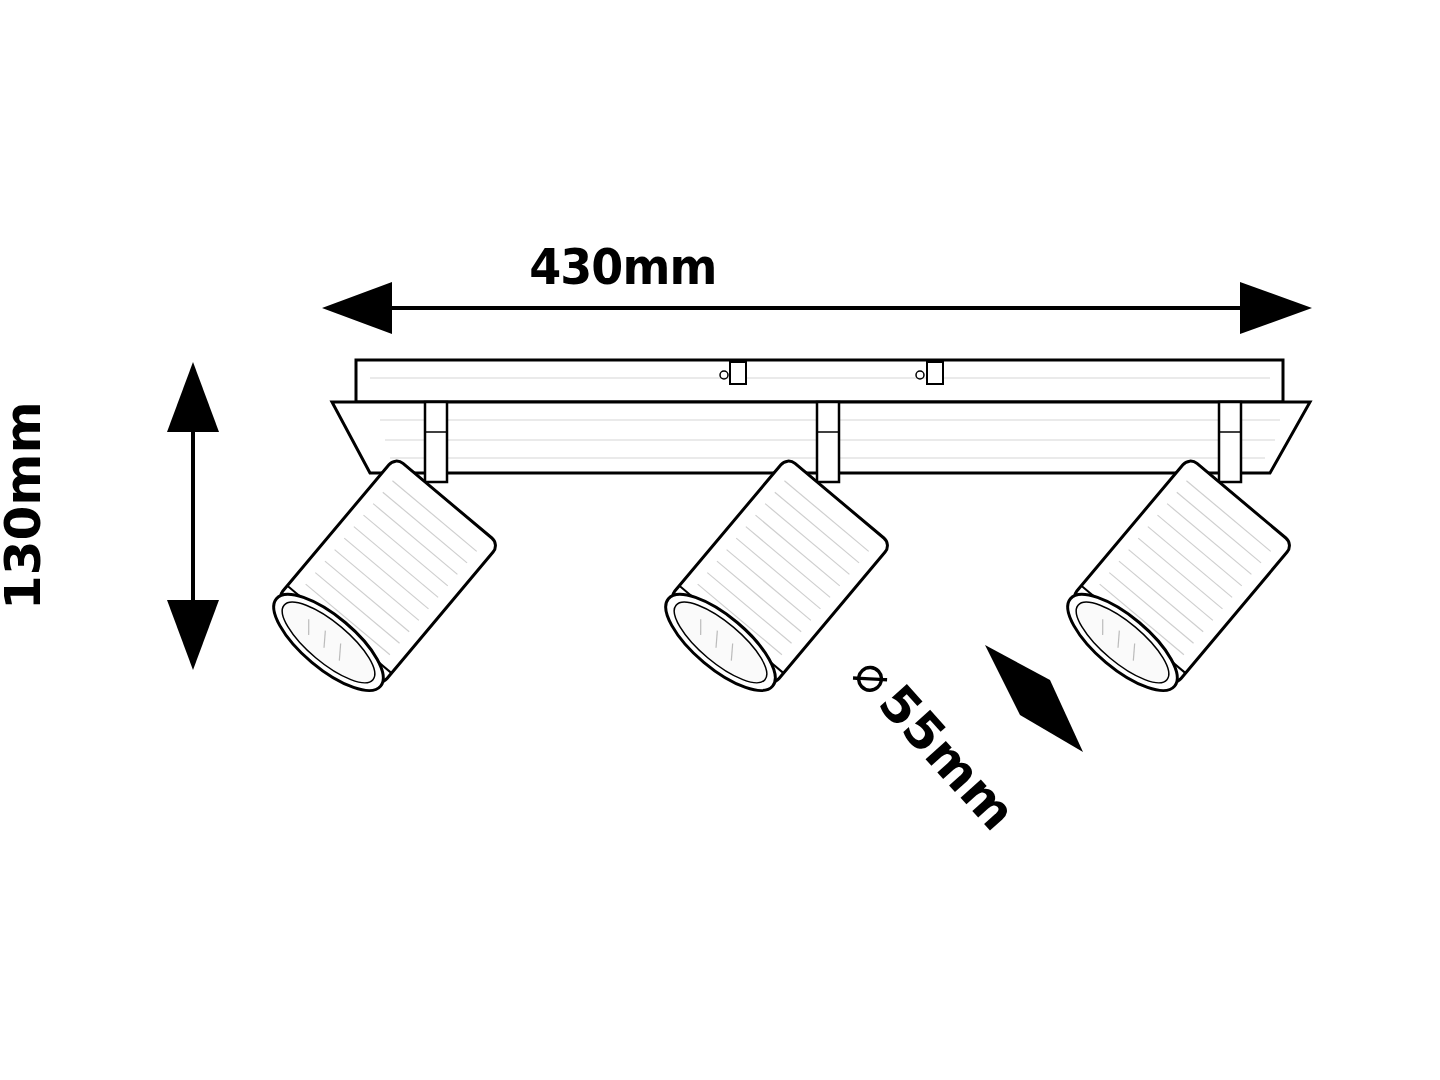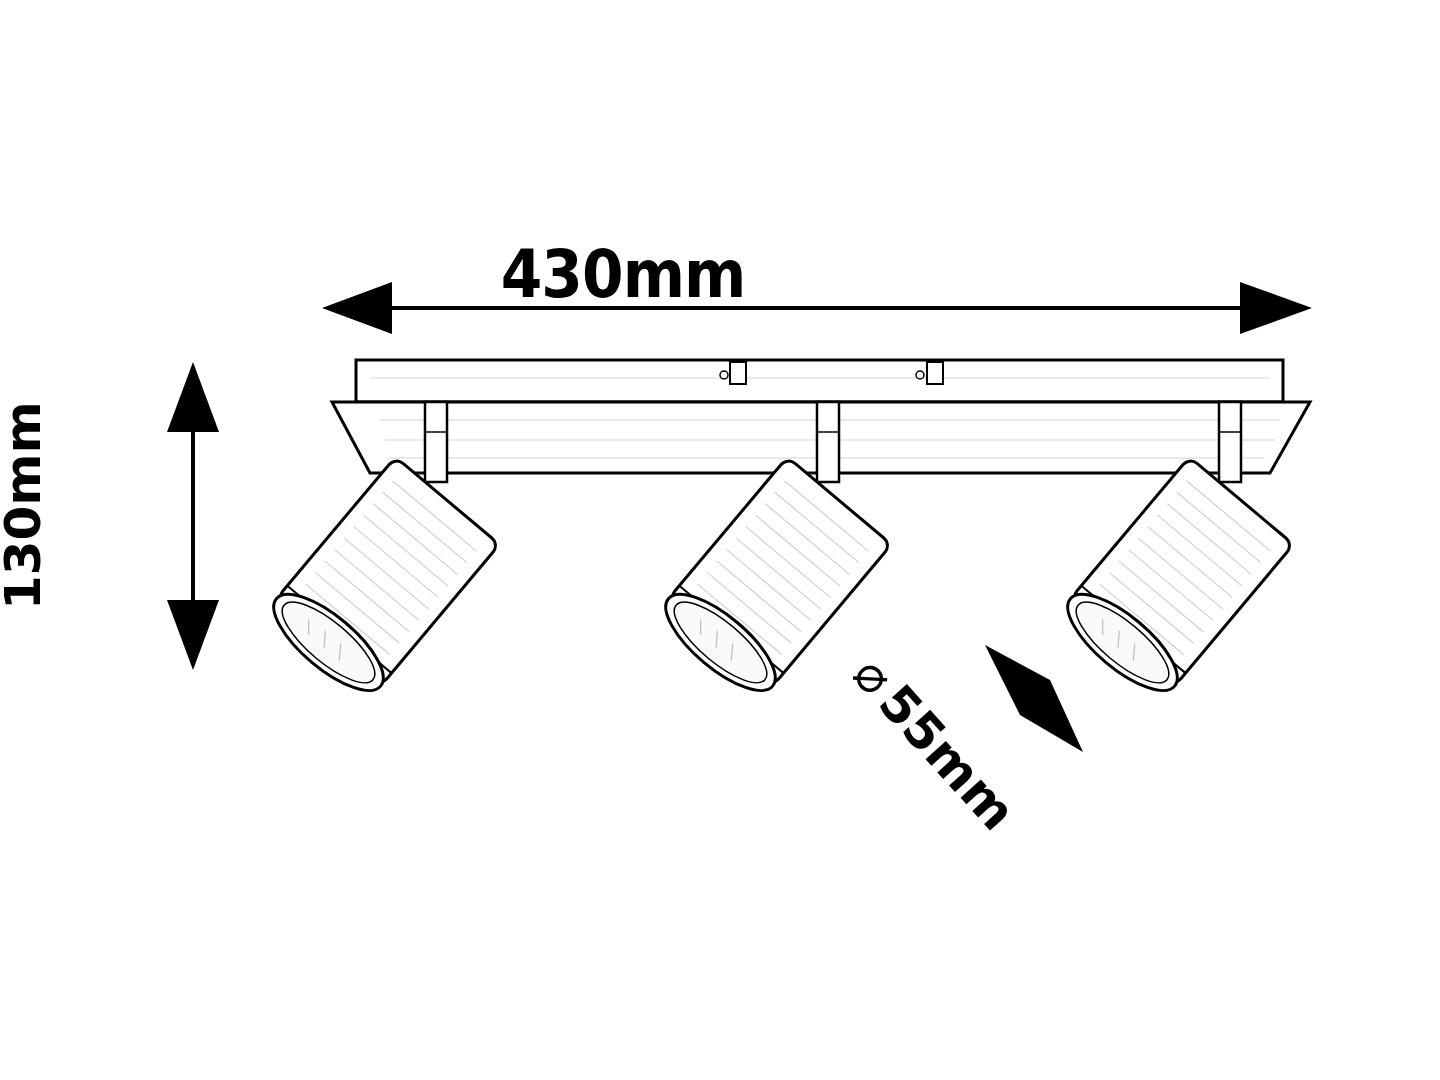--- a/index.html
+++ b/index.html
@@ -1,21 +1,21 @@
 <!DOCTYPE html>
 <html><head>
   <meta charset="utf-8">
   <style>
     html, body { margin: 0; padding: 0; background: #ffffff; }
     body { width: 1440px; height: 1080px; position: relative; overflow: hidden;
            font-family: "DejaVu Sans", sans-serif; }
     #canvas { position: absolute; left: 0; top: 0; width: 1440px; height: 1080px; }
     .dim-label { position: absolute; font-family: "DejaVu Sans", sans-serif; font-weight: bold;
                  color: #000; white-space: nowrap; line-height: 1; }
-    #label-width { left: 0; width: 1440px; top: 242px; font-size: 65px; letter-spacing: -1px; text-align: center; }
+    #label-width { left: 0; width: 1440px; top: 242px; font-size: 50px; letter-spacing: -1px; text-align: center; }
     #label-width span { display: inline-block; transform: translateX(-97px) scaleX(0.92); }
     #label-height { left: 140px; top: 508px; font-size: 50px; transform-origin: 0 0;
                     transform: translate(-142px, 0) rotate(-90deg) translate(-102px, 0); }
     #label-diam { left: 882px; top: 648px; font-size: 50px; transform-origin: 0 0; transform: rotate(48deg); }
     #label-diam .phi { font-weight: normal; margin-right: 8px; }
   </style>
 </head>
 <body>
 
 <svg id="canvas" xmlns="http://www.w3.org/2000/svg" width="1440" height="1080" viewBox="0 0 1440 1080">

